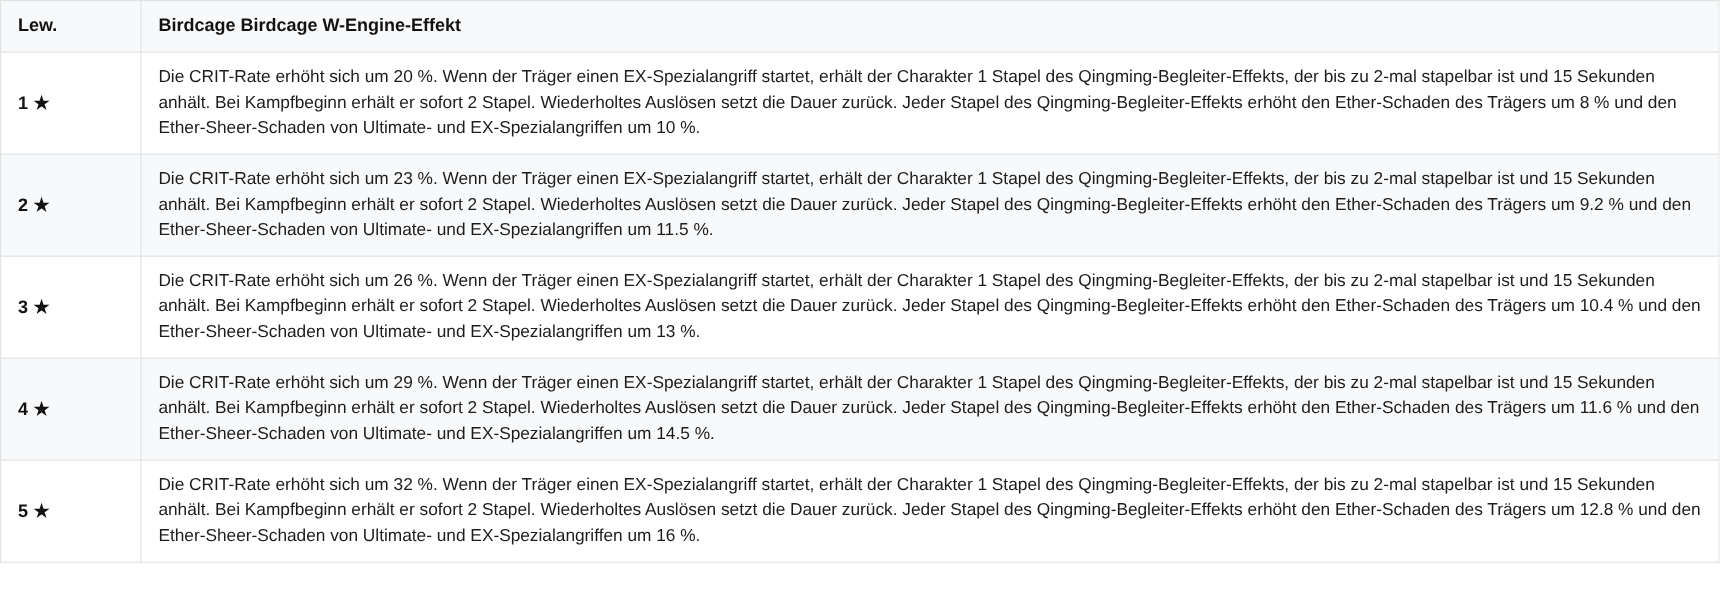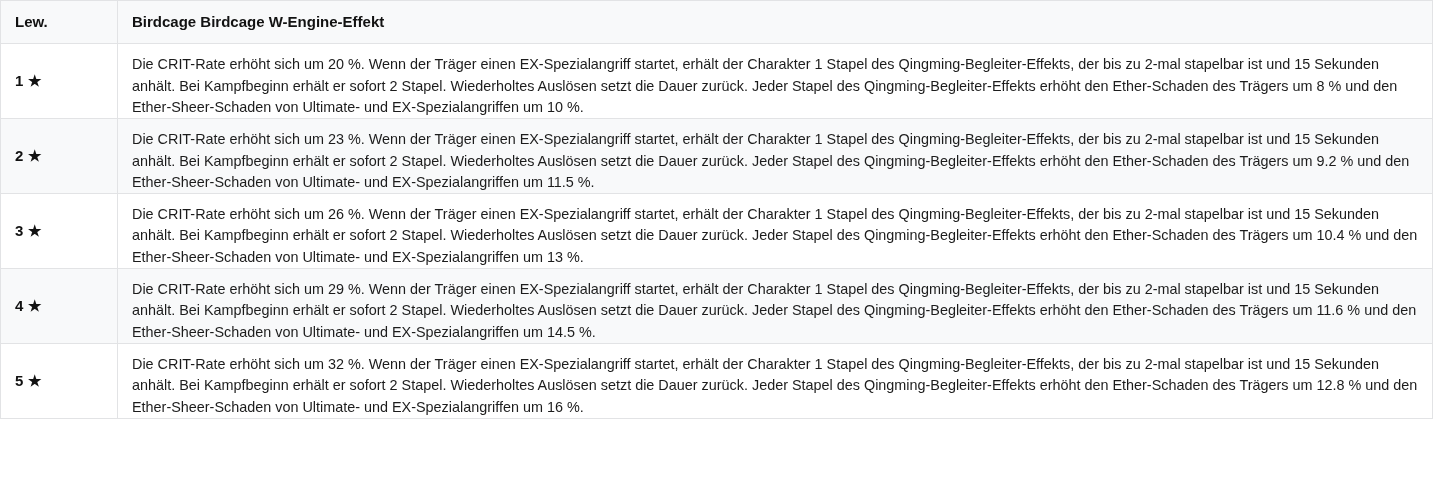--- a/index.html
+++ b/index.html
@@ -48,21 +48,21 @@
     font-size: 15px;
     font-weight: bold;
     padding: 10px 8px 10px 14px;
     color: #121212;
     letter-spacing: 0.2px;
     white-space: nowrap;
   }
   tbody td.desc-cell {
     font-size: 14.4px;
     line-height: 1.48;
-    padding: 10px 10px 0 14px;
+    padding: 10px 10px 10px 14px;
     color: #1c1c1c;
     text-align: left;
   }
   tbody tr:nth-child(odd) td {
     background: #ffffff;
   }
   tbody tr:nth-child(even) td {
     background: #f8f9fa;
   }
 </style>

